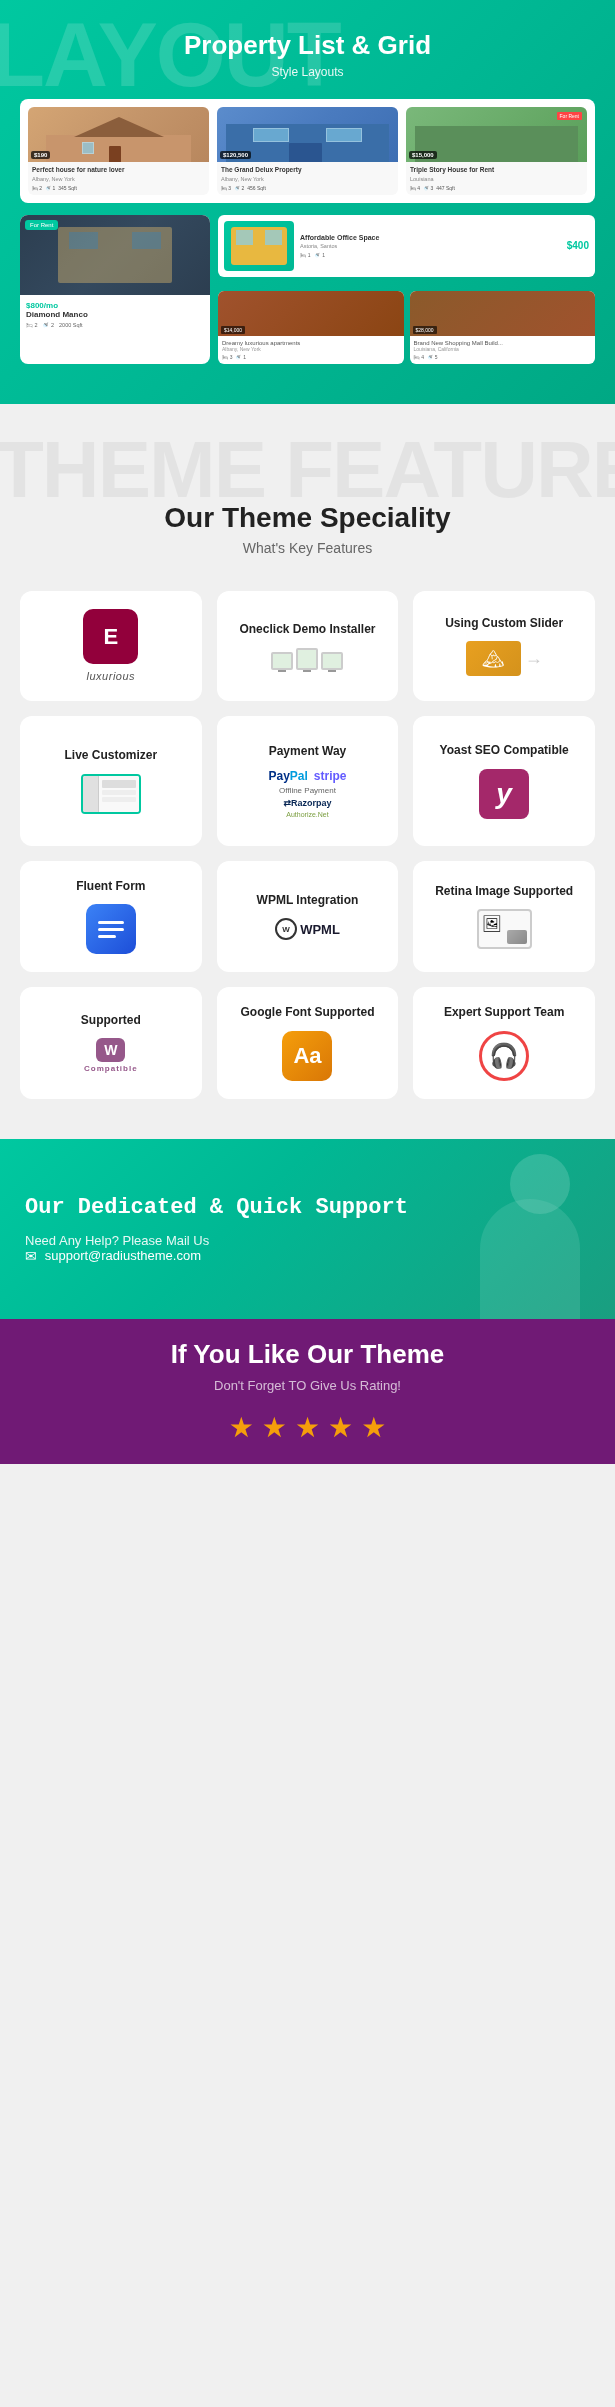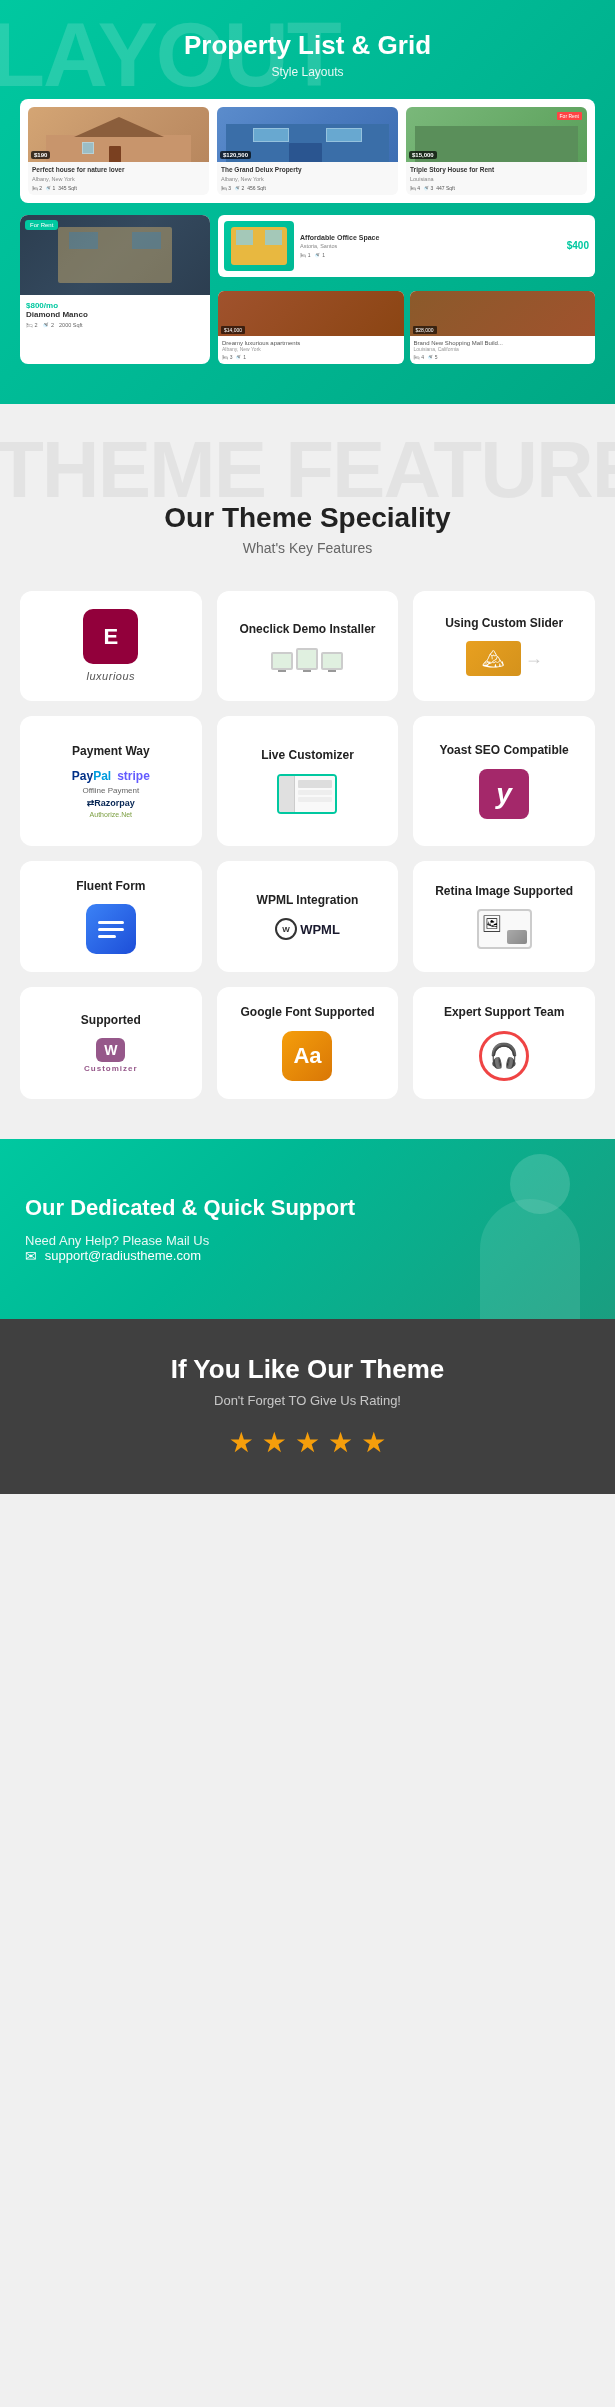--- a/index.html
+++ b/index.html
@@ -570,20 +570,21 @@
       flex: 1;
       position: relative;
       z-index: 2;
     }
     .support-title {
       font-size: 22px;
       font-weight: 800;
       color: white;
       line-height: 1.3;
       margin-bottom: 10px;
+      font-family: Liberation Mono, monospace;
     }
     .support-desc {
       font-size: 13px;
       color: rgba(255,255,255,0.9);
       margin-bottom: 0;
     }
     .support-email-row {
       display: flex;
       align-items: center;
       gap: 8px;
@@ -593,22 +594,22 @@
       font-size: 14px;
     }
     .support-email {
       color: white;
       font-size: 13px;
       font-weight: 500;
     }
 
     
     .rating-section {
-      background: #404040;
-      padding: 35px 20px;
+      background: #701a75;
+      padding: 20px 20px;
       text-align: center;
     }
     .rating-title {
       font-size: 26px;
       font-weight: 800;
       color: white;
       margin-bottom: 8px;
     }
     .rating-subtitle {
       font-size: 13px;
@@ -871,49 +872,49 @@
       <div class="feature-icon-area">
         <div style="display:flex;align-items:center;gap:4px;">
           <div class="slider-icon">
             <span style="font-size:18px;color:white;">🏔</span>
           </div>
           <span style="font-size:18px;color:#ccc;">→</span>
         </div>
       </div>
     </div>
 
-    <div class="feature-card tall">
-      <div class="feature-label">Payment Way</div>
-      <div class="feature-icon-area">
-        <div class="payment-icons">
-          <div style="display:flex;align-items:center;gap:6px;">
-            <span class="paypal-text">Pay<span>Pal</span></span>
-            <span class="stripe-text">stripe</span>
-          </div>
-          <span class="offline-text">Offline Payment</span>
-          <span class="razorpay-text">⇄Razorpay</span>
-          <span class="authorize-text">Authorize.Net</span>
-        </div>
-      </div>
-    </div>
-
     <div class="feature-card">
       <div class="feature-label">Live Customizer</div>
       <div class="feature-icon-area">
         <div class="customizer-icon">
           <div class="customizer-sidebar"></div>
           <div class="customizer-content">
             <div style="height:8px;background:#ddd;margin:4px 3px 2px;border-radius:1px;"></div>
             <div style="height:5px;background:#eee;margin:0 3px 2px;border-radius:1px;"></div>
             <div style="height:5px;background:#eee;margin:0 3px;border-radius:1px;"></div>
           </div>
         </div>
       </div>
     </div>
 
+    <div class="feature-card tall">
+      <div class="feature-label">Payment Way</div>
+      <div class="feature-icon-area">
+        <div class="payment-icons">
+          <div style="display:flex;align-items:center;gap:6px;">
+            <span class="paypal-text">Pay<span>Pal</span></span>
+            <span class="stripe-text">stripe</span>
+          </div>
+          <span class="offline-text">Offline Payment</span>
+          <span class="razorpay-text">⇄Razorpay</span>
+          <span class="authorize-text">Authorize.Net</span>
+        </div>
+      </div>
+    </div>
+
     <div class="feature-card">
       <div class="feature-label">Yoast SEO Compatible</div>
       <div class="feature-icon-area">
         <div class="yoast-icon">
           <span class="yoast-y">y</span>
         </div>
       </div>
     </div>
 
     <div class="feature-card">
@@ -949,21 +950,21 @@
       </div>
     </div>
 
     <div class="feature-card">
       <div class="feature-label">Supported</div>
       <div class="feature-icon-area">
         <div class="woo-icon">
           <div class="woo-logo">
             <span class="woo-w">W</span>
           </div>
-          <span class="woo-text-below">Customizer</span>
+          <span class="woo-text-below">Compatible</span>
         </div>
       </div>
     </div>
 
     <div class="feature-card">
       <div class="feature-label">Google Font Supported</div>
       <div class="feature-icon-area">
         <div class="gfont-icon">
           <span class="gfont-aa">Aa</span>
         </div>

